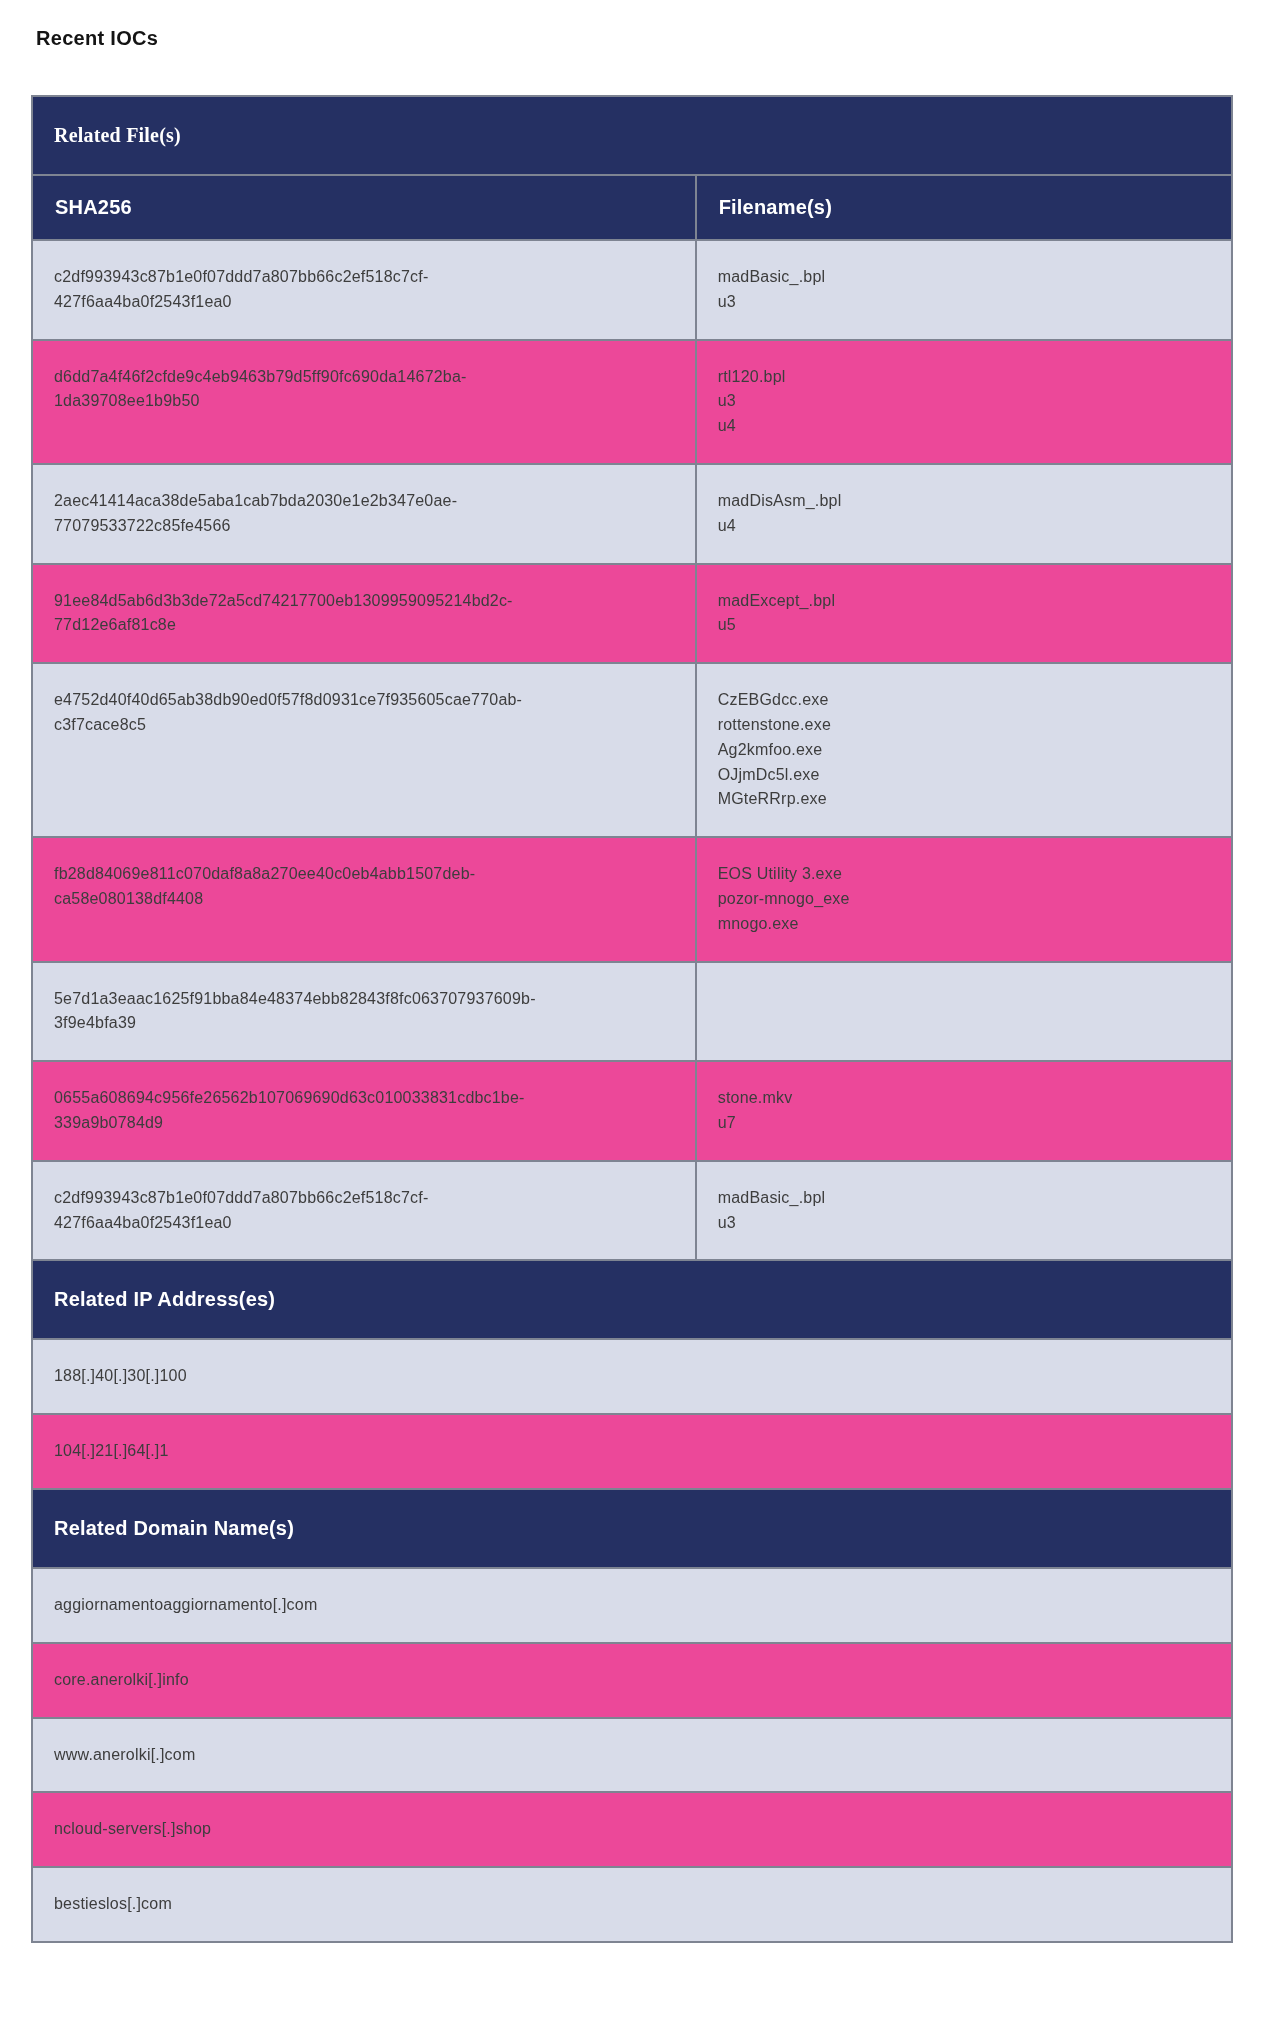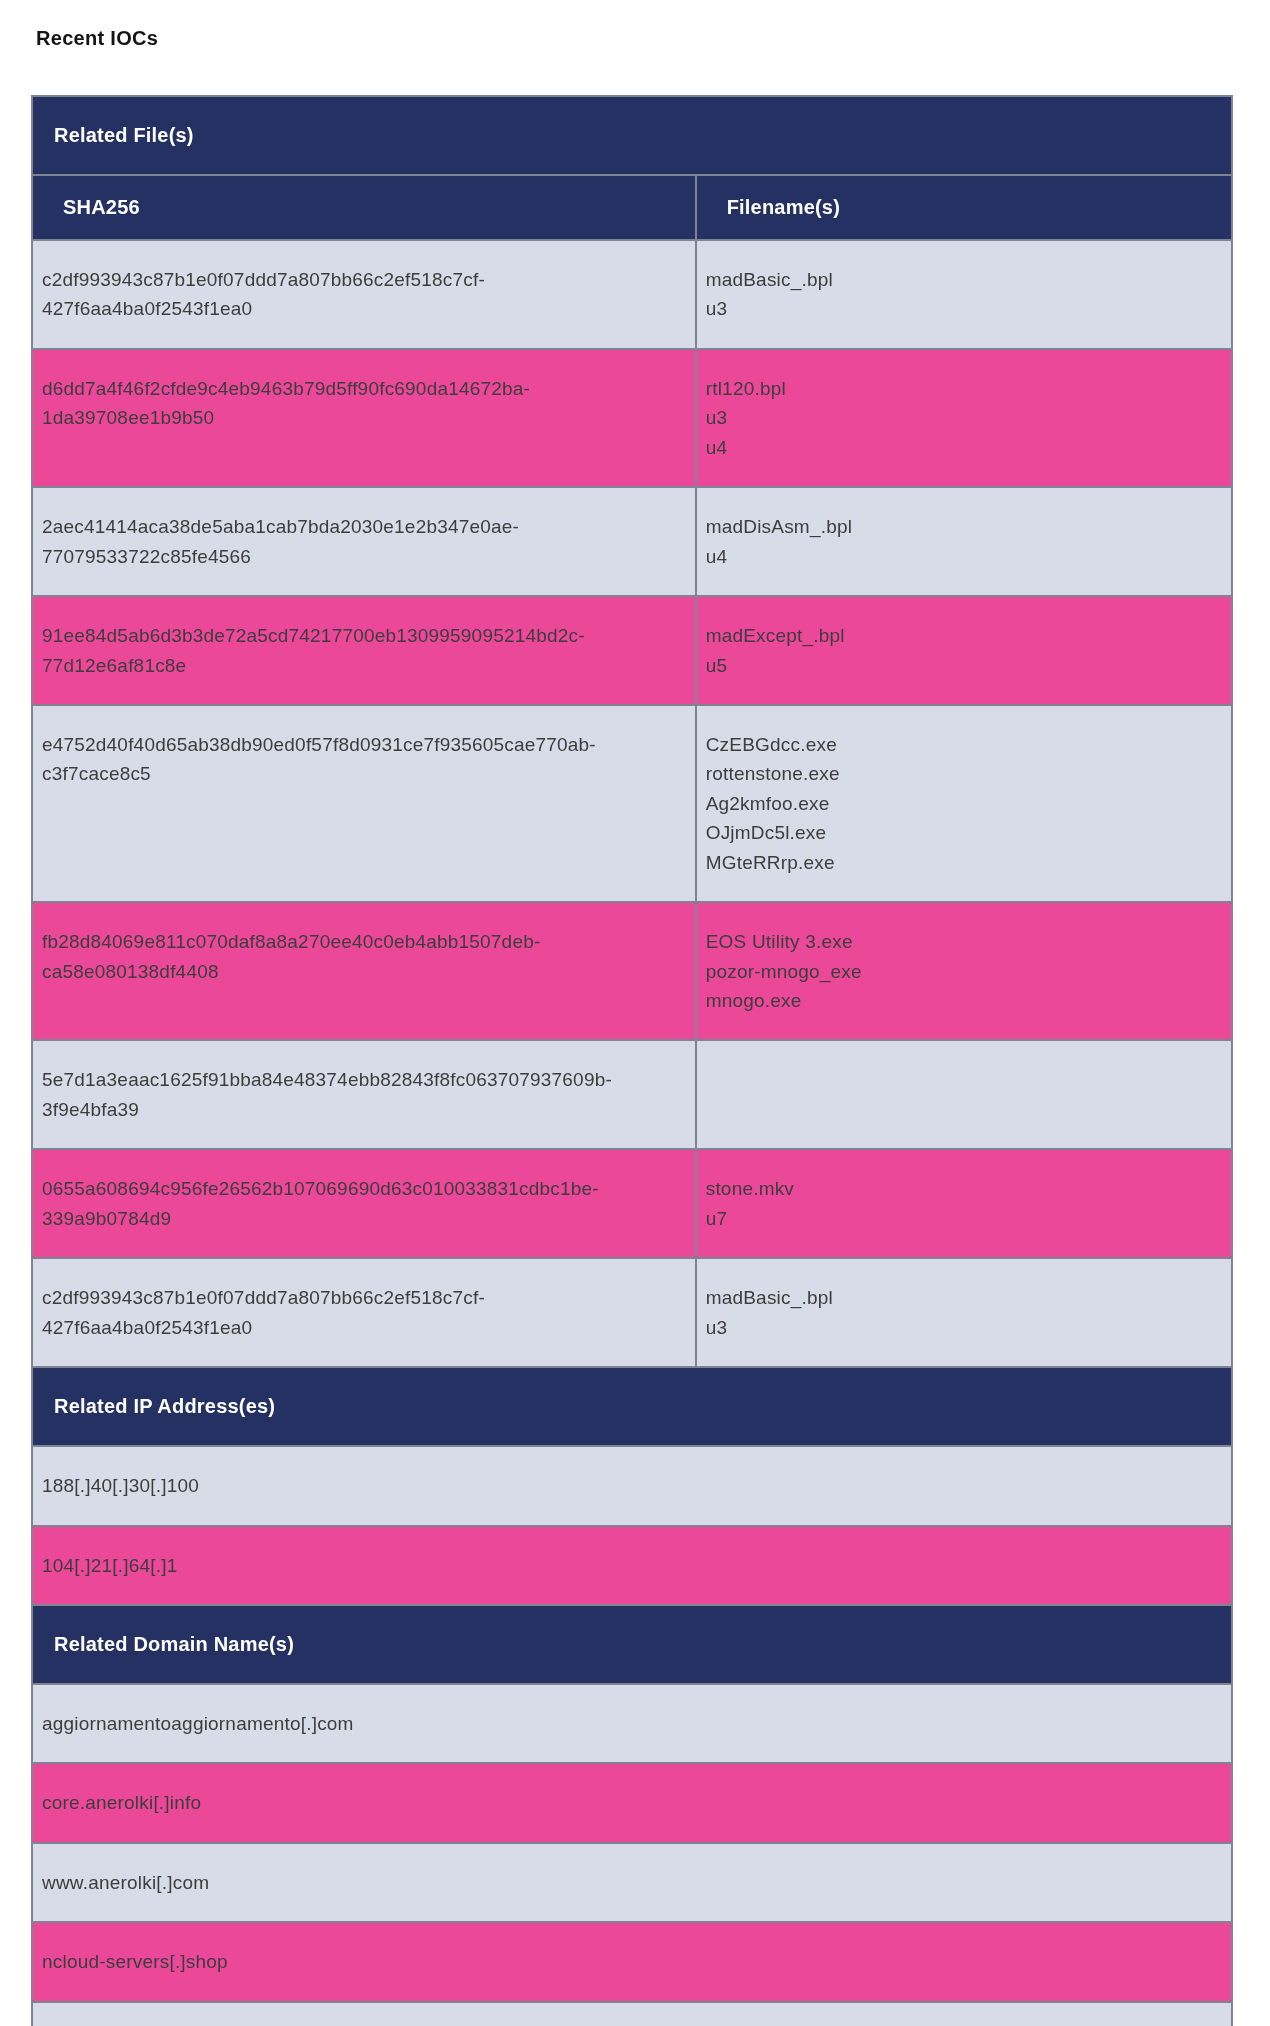--- a/index.html
+++ b/index.html
@@ -35,45 +35,45 @@
   }
   .section-bar{
     background:var(--navy);
     color:var(--header-text);
     padding:27px 21px;
     font-size:20px;
     font-weight:600;
     letter-spacing:0.2px;
     border-top:2px solid var(--border);
   }
-  .ioc-table > .section-bar:first-child{border-top:none;}
+  .ioc-table > .section-bar:first-child{border-top:none;font-family:Liberation Serif, serif;}
   .row{
     display:flex;
     border-top:2px solid var(--border);
   }
   .header-row{
     background:var(--navy);
     color:var(--header-text);
   }
   .header-row .cell{
-    padding:20px 30px;
+    padding:20px 22px;
     font-size:20px;
     font-weight:600;
     letter-spacing:0.2px;
   }
   .cell{min-width:0;}
   .cell.sha{
     width:55.4%;
     border-right:2px solid var(--border);
   }
   .cell.file{flex:1;}
   .cell.full{width:100%;border-radius:7px;}
   .data-row .cell{
-    padding:24px 9px;
-    font-size:19px;
+    padding:24px 21px;
+    font-size:16px;
     line-height:1.55;
     letter-spacing:0.2px;
     white-space:pre-line;
     word-break:break-word;
   }
   .alt-light{background:var(--row-light);}
   .alt-white{background:#ec4899;}
 </style>
 </head>
 <body>

